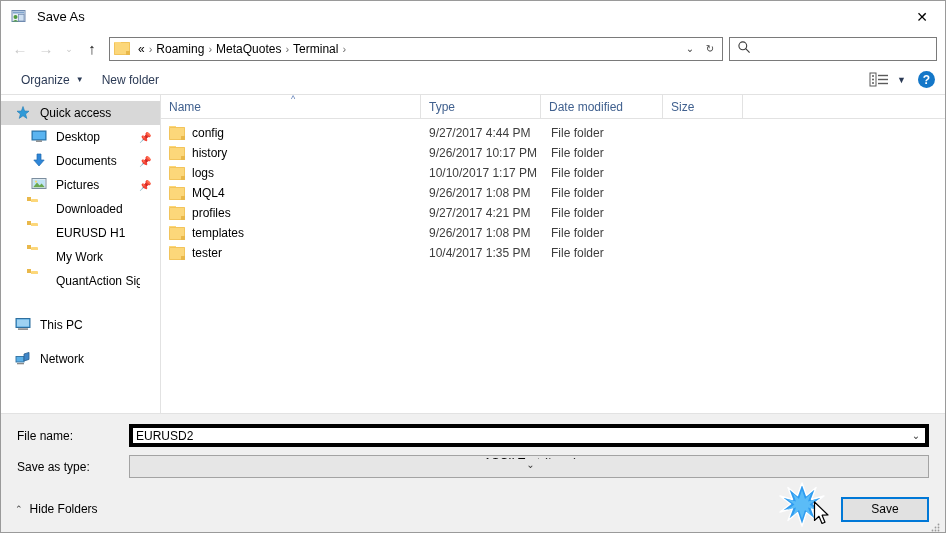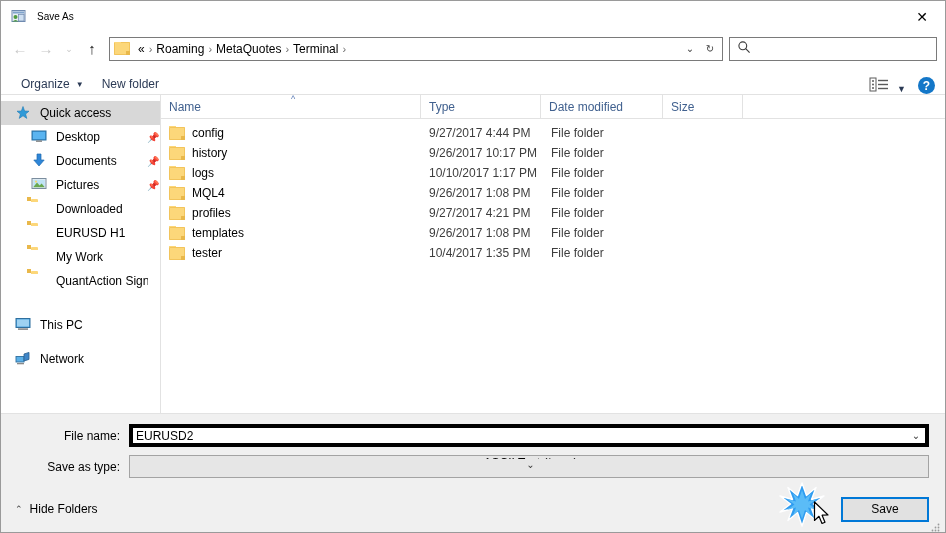--- a/index.html
+++ b/index.html
@@ -20,21 +20,21 @@
 
   
   .titlebar {
     height: 31px; flex: 0 0 31px;
     display: flex; align-items: center;
     background: #ffffff;
     position: relative;
   }
   .titlebar-icon { width: 18px; height: 18px; margin-left: 9px; position: relative; flex: 0 0 18px; }
   .titlebar-title {
-    margin-left: 9px; font-size: 10px; color: #000000;
+    margin-left: 9px; font-size: 13px; color: #000000;
   }
   .titlebar-close {
     position: absolute; right: 0; top: 0;
     width: 46px; height: 31px;
     display: flex; align-items: center; justify-content: center;
     cursor: default;
   }
   .x-glyph { font-size: 14px; color: #000; line-height: 1; }
 
   
@@ -80,21 +80,21 @@
     padding: 0 4px 0 7px;
     font-size: 12px; color: #3b3b3b;
   }
   .searchbox span.txt {
     flex: 1 1 auto; overflow: hidden; white-space: nowrap;
   }
 
   
   .toolbar {
     height: 30px; flex: 0 0 30px;
-    display: flex; align-items: flex-end;
+    display: flex; align-items: center;
     padding: 0 10px 0 14px;
     background: #ffffff;
     border-bottom: 1px solid #e2e2e2;
   }
   .tb-item {
     font-size: 12px; color: #2b3a55;
     display: flex; align-items: center;
     padding: 3px 6px; margin-right: 6px;
   }
   .tb-caret { font-size: 8px; margin-left: 6px; color: #2b3a55; }
@@ -116,21 +116,21 @@
   .sidebar {
     flex: 0 0 160px; width: 160px;
     background: #ffffff;
     border-right: 1px solid #e2e2e2;
     padding-top: 6px;
     overflow: hidden;
   }
   .nav-item {
     height: 24px; display: flex; align-items: center;
     font-size: 12px; color: #000;
-    padding-left: 14px; padding-right: 0;
+    padding-left: 14px; padding-right: 8px;
   }
   .nav-item.selected { background: #d8d8d8; }
   .nav-item .ic { flex: 0 0 20px; width: 20px; height: 16px; position: relative; margin-right: 5px; }
   .nav-item .lbl { flex: 1 1 auto; white-space: nowrap; overflow: hidden; }
   .nav-item .pin { flex: 0 0 12px; color: #9a9a9a; font-size: 10px; text-align: right; }
   .nav-item.indent { padding-left: 30px; }
   .nav-group-gap { height: 10px; }
 
   
   .folder {
@@ -181,21 +181,21 @@
   .cell.size { flex: 0 0 80px; }
 
   
   .footer {
     flex: 0 0 auto;
     background: #f0f0f0;
     padding: 10px 16px 0 16px;
   }
   .field-row { display: flex; align-items: center; height: 23px; margin-bottom: 8px; }
   .field-label {
-    flex: 0 0 112px; text-align: right; padding-right: 9px;
+    flex: 0 0 112px; text-align: left; padding-right: 9px;
     font-size: 12px; color: #000;
   }
   .combo {
     flex: 1 1 auto; height: 23px;
     display: flex; align-items: center;
     border: 1px solid #7a7a7a;
     background: #fff; padding-left: 3px;
     font-size: 12px; color: #000;
   }
   .combo.filename { border: 4px solid #000000; }

